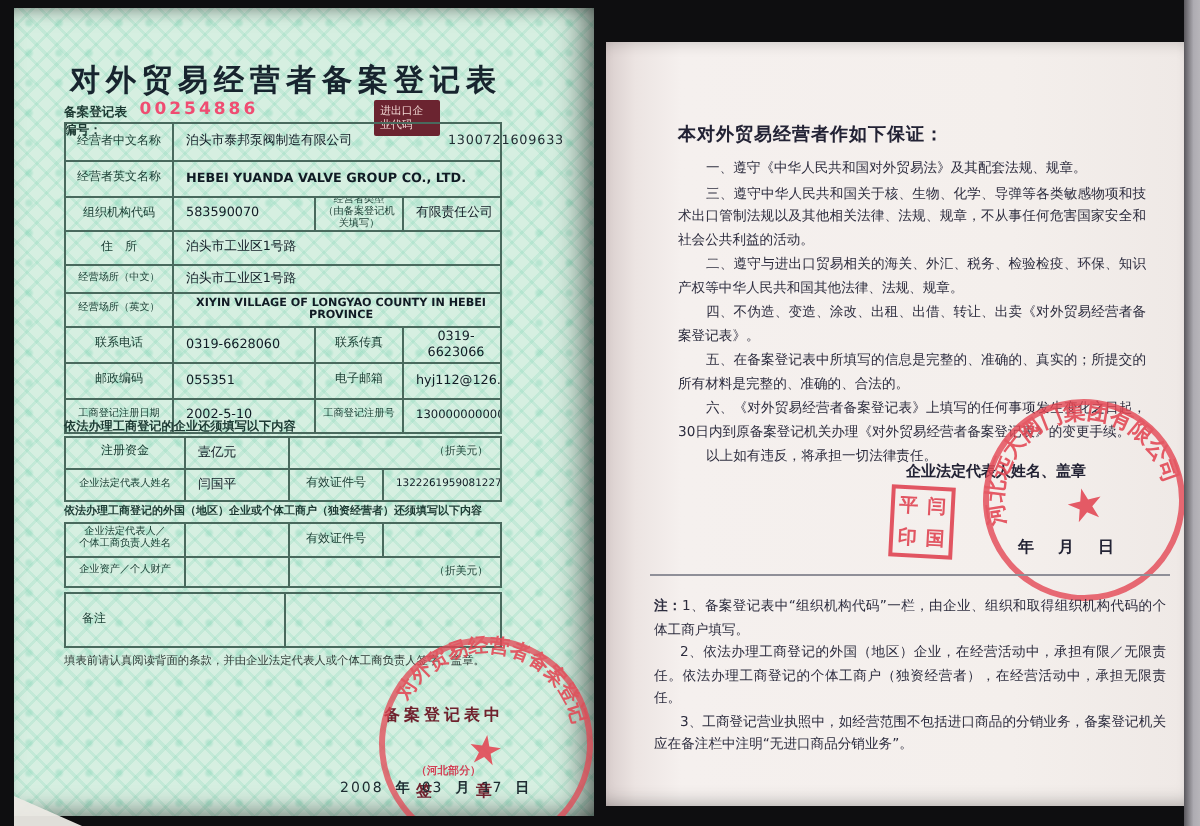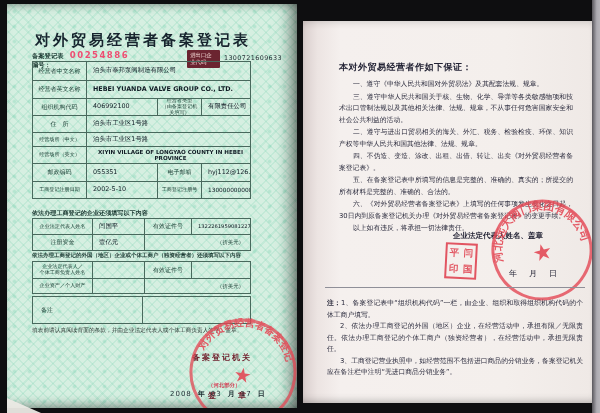--- a/index.html
+++ b/index.html
@@ -24,21 +24,21 @@
     box-shadow:inset -12px 0 16px -7px rgba(0,0,0,.55), inset 0 -9px 12px -7px rgba(0,0,0,.35),
                inset 0 6px 8px -6px rgba(0,0,0,.35);
   }
   .form-title{position:absolute;left:0;top:27px;width:272px;text-align:center;
     font-size:15px;font-weight:bold;letter-spacing:3px;color:#17242e}
   .serial-row{position:absolute;left:25px;top:46px;width:250px;display:flex;align-items:flex-start}
   .serial-label{font-size:6.3px;font-weight:bold;color:#1d3a33;margin-top:2px}
   .serial-number{font-size:8.5px;font-weight:bold;letter-spacing:1.5px;color:#ef4d72;margin-left:2px}
   .code-box{margin-left:58px;background:#6b2430;color:#f2d8d4;font-size:5.4px;
     padding:2px 3px;border-radius:1px}
-  .code-value{font-size:6.4px;color:#222c33;margin-left:4px;margin-top:4px;letter-spacing:.4px}
+  .code-value{font-size:6.4px;color:#222c33;margin-left:4px;margin-top:16px;letter-spacing:.4px}
   .t{position:absolute;left:25px;width:219px;border:1px solid #49695d;border-bottom:none;
     box-sizing:border-box}
   .tr{display:flex;border-bottom:1px solid #49695d}
   .c{border-right:1px solid #49695d;box-sizing:border-box;display:flex;align-items:center;
     justify-content:center;text-align:center;color:#1d4036;font-size:6px;line-height:1.15;
     padding:1px 2px;overflow:hidden}
   .c:last-child{border-right:none}
   .cv{justify-content:flex-start;text-align:center;padding-left:6px;color:#101b24;font-size:6.4px}
   .pre{white-space:pre-line}
   .sm{font-size:5.1px}
@@ -69,21 +69,21 @@
     color:#222234;letter-spacing:.5px}
   .g-body{position:absolute;left:36px;top:58px;width:234px;font-size:6.8px;line-height:11.5px;
     color:#2c2c3e;text-align:justify}
   .g-body p{margin:0 0 1px;text-indent:14px}
   .sig-label{position:absolute;left:150px;top:210px;font-size:7.5px;font-weight:bold;color:#232335}
   .seal{position:absolute;left:142px;top:222px;width:28px;height:32px;border:2px solid #e04553;
     display:grid;grid-template-columns:1fr 1fr;transform:rotate(3deg);opacity:.9}
   .seal span{display:flex;align-items:center;justify-content:center;font-size:9.5px;
     font-weight:bold;color:#e04553;font-family:"DejaVu Serif","Liberation Serif",serif}
   .stamp-right{left:186px;top:176px;transform:rotate(-14deg)}
-  .ymd{position:absolute;left:206px;top:247px;font-size:8px;font-weight:normal;color:#232335;
+  .ymd{position:absolute;left:206px;top:247px;font-size:8px;font-weight:bold;color:#232335;
     letter-spacing:2px}
   .rule{position:absolute;left:22px;top:266px;width:260px;border-top:1px solid #8f8f98}
   .notes{position:absolute;left:24px;top:277px;width:256px;font-size:6.8px;line-height:11.5px;
     color:#2c2c3e;text-align:justify}
   .notes p{margin:0}
   .notes .nlbl{font-weight:bold}
   .notes .ind{text-indent:13px}
 </style>
 </head>
 <body>
@@ -103,64 +103,70 @@
     <div class="tr" style="height:18px">
       <div class="c w1">经营者中文名称</div>
       <div class="c cv wf">泊头市泰邦泵阀制造有限公司</div>
     </div>
     <div class="tr" style="height:17px">
       <div class="c w1">经营者英文名称</div>
       <div class="c cv wf" style="font-weight:bold">HEBEI YUANDA VALVE GROUP CO., LTD.</div>
     </div>
     <div class="tr" style="height:16px">
       <div class="c w1">组织机构代码</div>
-      <div class="c cv w2">406992100</div>
+      <div class="c cv w2">583590070</div>
       <div class="c w3 sm pre">经营者类型
 （由备案登记机关填写）</div>
       <div class="c cv wf">有限责任公司</div>
     </div>
     <div class="tr" style="height:16px">
       <div class="c w1">住　所</div>
       <div class="c cv wf">泊头市工业区1号路</div>
     </div>
     <div class="tr" style="height:13px">
       <div class="c w1 sm">经营场所（中文）</div>
       <div class="c cv wf">泊头市工业区1号路</div>
     </div>
     <div class="tr" style="height:16px">
       <div class="c w1 sm">经营场所（英文）</div>
       <div class="c cv wf" style="font-size:5.6px;font-weight:bold">XIYIN VILLAGE OF LONGYAO COUNTY IN HEBEI PROVINCE</div>
+    </div>
+    <div class="tr" style="height:17px">
+      <div class="c w1">联系电话</div>
+      <div class="c cv w2">0319-6628060</div>
+      <div class="c w3">联系传真</div>
+      <div class="c cv wf">0319-6623066</div>
     </div>
     <div class="tr" style="height:17px">
       <div class="c w1">邮政编码</div>
       <div class="c cv w2">055351</div>
       <div class="c w3">电子邮箱</div>
       <div class="c cv wf">hyj112@126.com</div>
     </div>
     <div class="tr" style="height:16px">
       <div class="c w1 sm">工商登记注册日期</div>
       <div class="c cv w2">2002-5-10</div>
       <div class="c w3 sm">工商登记注册号</div>
       <div class="c cv wf" style="font-size:5.8px">1300000000006572</div>
     </div>
   </div>
 
   <div class="sec s2">依法办理工商登记的企业还须填写以下内容</div>
 
   <div class="t" style="top:214px">
     <div class="tr" style="height:15px">
+      <div class="c x1">注册资金</div>
+      <div class="c cv x2">壹亿元</div>
+      <div class="c wf right-al" style="font-size:5.4px">（折美元）</div>
+    </div>
+    <div class="tr" style="height:15px">
       <div class="c x1 sm">企业法定代表人姓名</div>
       <div class="c cv x2">闫国平</div>
       <div class="c x3">有效证件号</div>
       <div class="c cv wf" style="font-size:5.2px">132226195908122732</div>
-    </div>
-    <div class="tr" style="height:15px">
-      <div class="c x1">注册资金</div>
-      <div class="c cv x2">壹亿元</div>
-      <div class="c wf right-al" style="font-size:5.4px">（折美元）</div>
     </div>
   </div>
 
   <div class="sec s3">依法办理工商登记的外国（地区）企业或个体工商户（独资经营者）还须填写以下内容</div>
 
   <div class="t" style="top:257px">
     <div class="tr" style="height:16px">
       <div class="c x1 sm pre">企业法定代表人／
 个体工商负责人姓名</div>
       <div class="c cv x2"></div>
@@ -176,21 +182,21 @@
 
   <div class="t" style="top:292px">
     <div class="tr" style="height:26px">
       <div class="c b1">备注</div>
       <div class="c wf"></div>
     </div>
   </div>
 
   <div class="footnote">填表前请认真阅读背面的条款，并由企业法定代表人或个体工商负责人签字、盖章。</div>
 
-  <div class="auth1">备案登记机关</div>
+  <div class="auth1">备案登记表中</div>
   <div class="auth2">签　章</div>
   <div class="auth3">（河北部分）</div>
 
   <svg class="stamp stamp-left" width="112" height="112" viewBox="0 0 112 112">
     <circle cx="56" cy="56" r="52" fill="none" stroke="#e34653" stroke-width="3" opacity=".85"></circle>
     <path id="arcL" d="M 15,70 A 44,44 0 1 1 97,70" fill="none"></path>
     <text font-size="10" fill="#e34653" font-weight="bold">
       <textPath href="#arcL" startOffset="50%" text-anchor="middle">对外贸易经营者备案登记</textPath>
     </text>
     <text x="56" y="66" font-size="20" fill="#e34653" text-anchor="middle">★</text>

